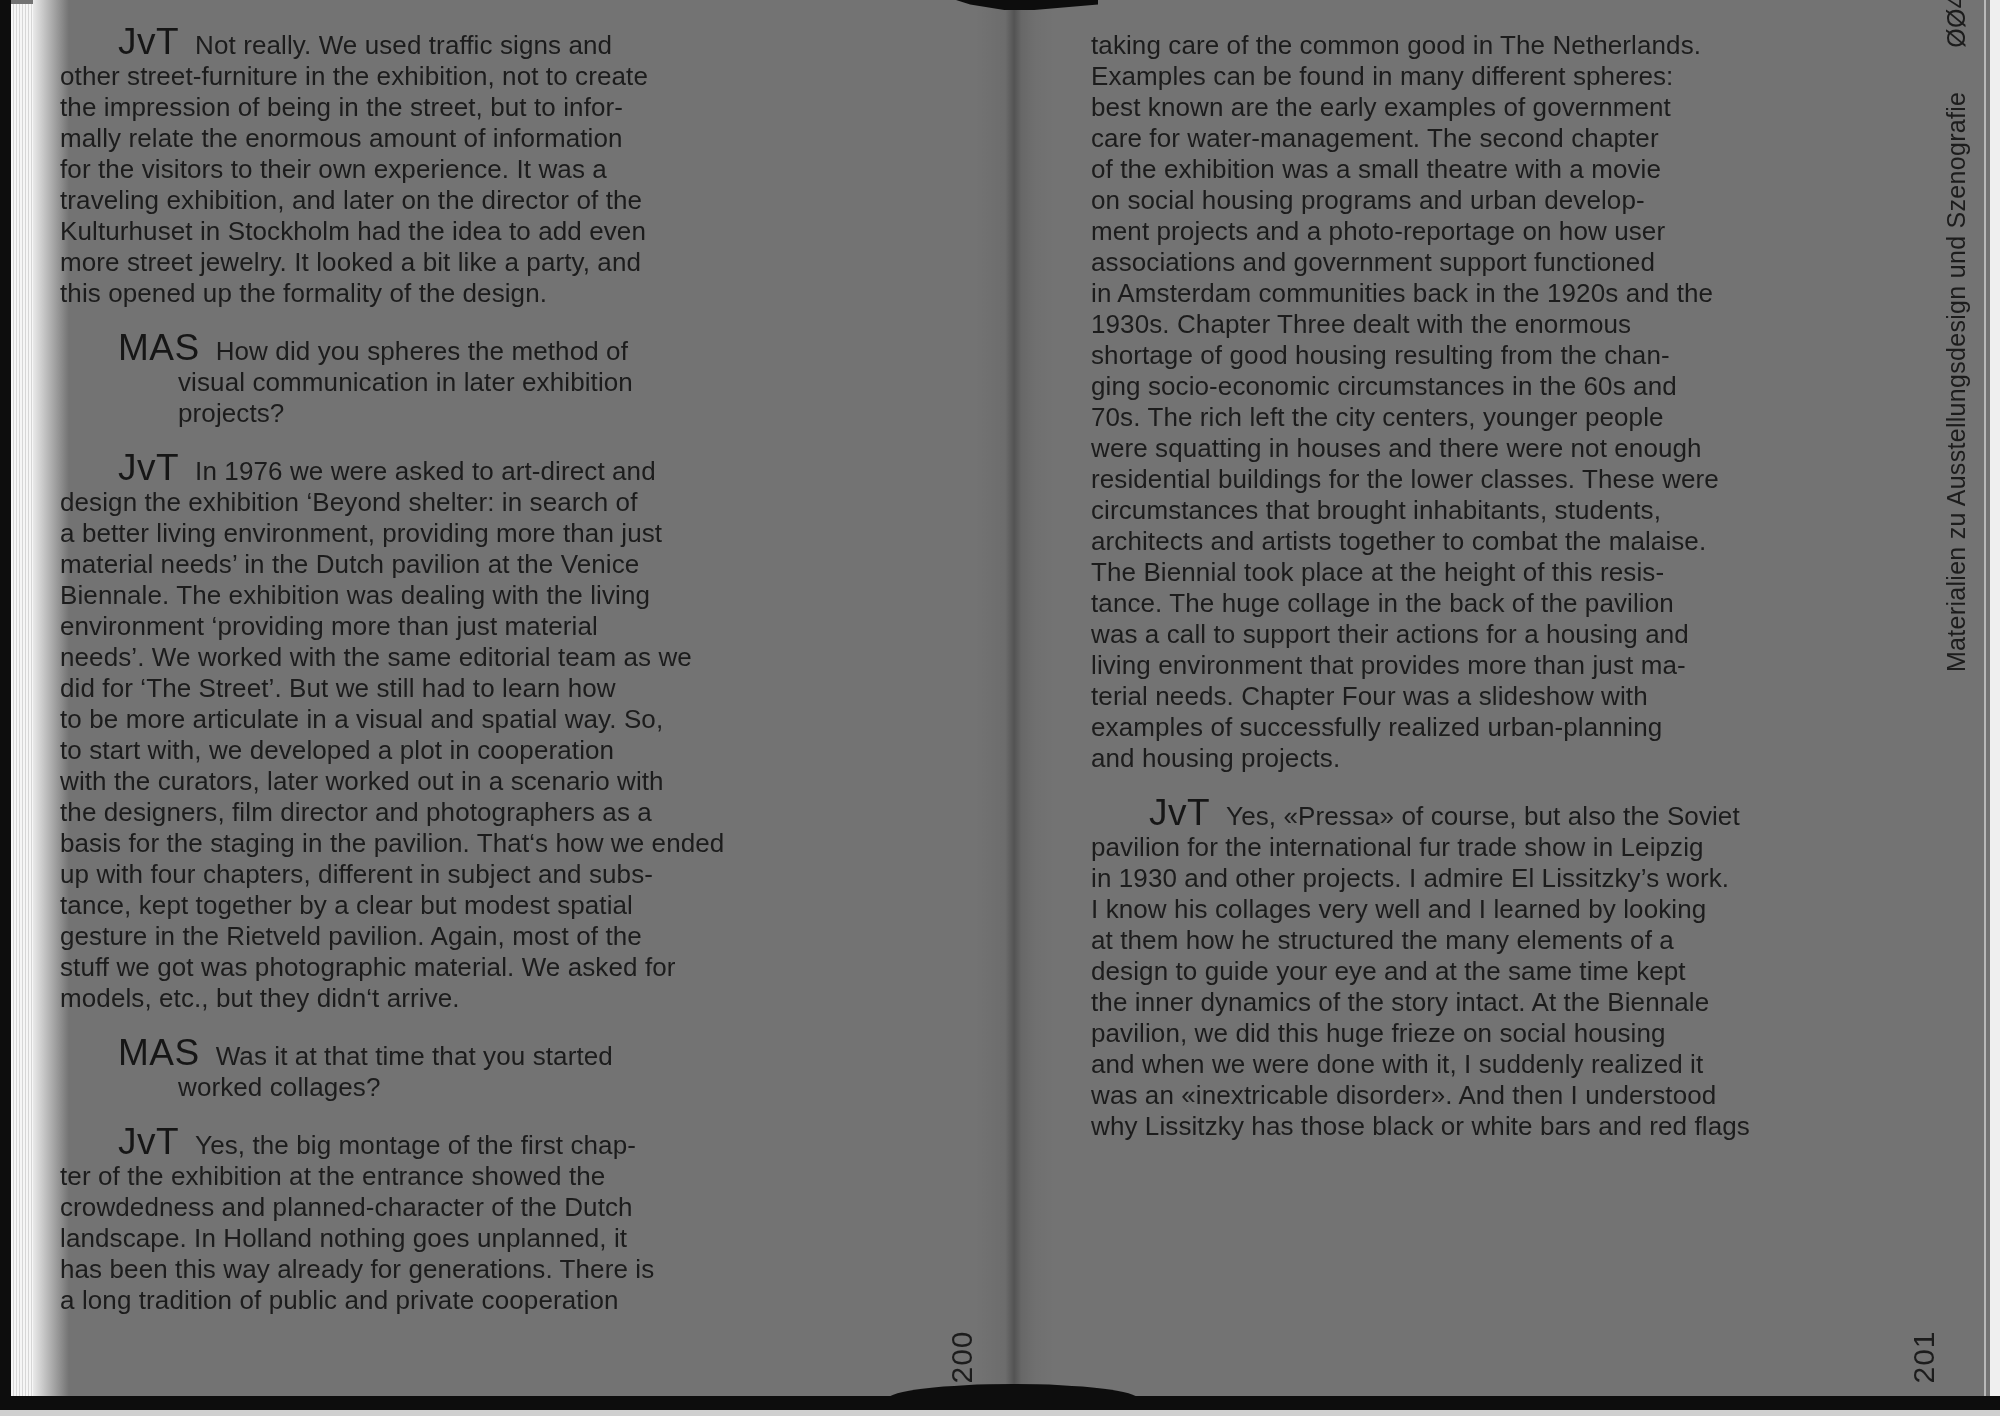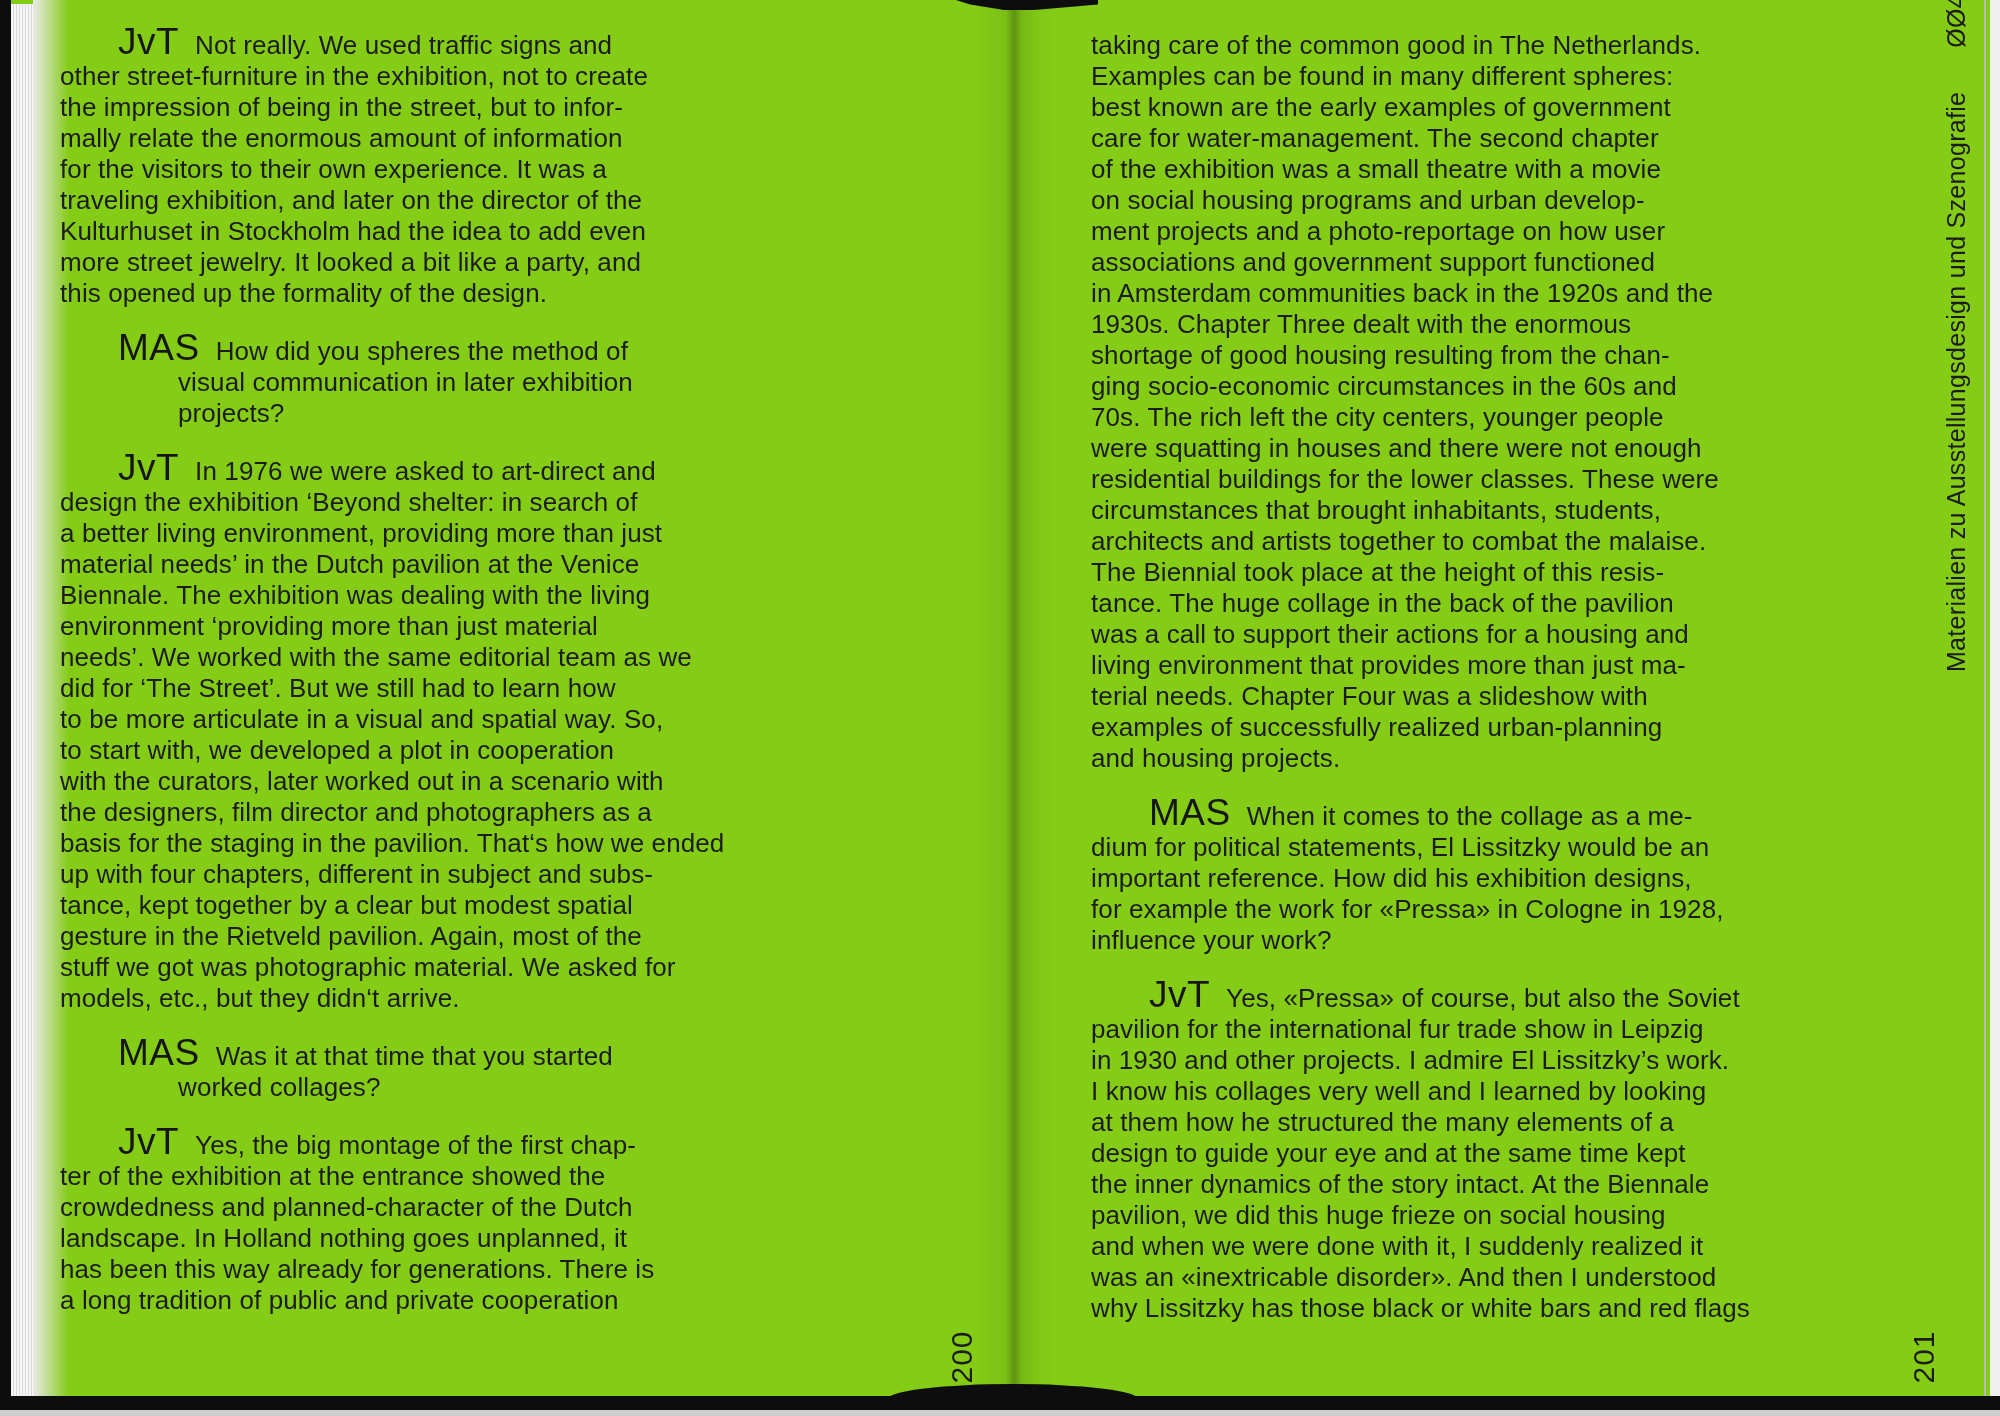--- a/index.html
+++ b/index.html
@@ -5,21 +5,21 @@
   html,body{margin:0;padding:0;}
   body{
     width:2000px;height:1416px;position:relative;overflow:hidden;
     background:#f2f2f2;
     font-family:"Liberation Sans", sans-serif;
     -webkit-font-smoothing:antialiased;
   }
   
   .spread{
     position:absolute;left:0;top:0;width:2000px;height:1412px;
-    background:#84cc16;
+    background:#737373;
   }
   .spine-strip{            
     position:absolute;left:0;top:0;width:11px;height:1412px;background:#0d0d0d;
   }
   .page-stack-left{        
     position:absolute;left:11px;top:4px;width:22px;height:1400px;
     background:repeating-linear-gradient(to right,#f6f6f6 0 2px,#d7d7d7 2px 3px);
   }
   .left-page-shade{
     position:absolute;left:33px;top:0;width:40px;height:1404px;
@@ -165,27 +165,20 @@
 architects and artists together to combat the malaise.
 The Biennial took place at the height of this resis-
 tance. The huge collage in the back of the pavilion
 was a call to support their actions for a housing and
 living environment that provides more than just ma-
 terial needs. Chapter Four was a slideshow with
 examples of successfully realized urban-planning
 and housing projects.</span>
     </p>
     <p class="para">
-      <span class="speaker">MAS</span><span class="ptext">When it comes to the collage as a me-
-dium for political statements, El Lissitzky would be an
-important reference. How did his exhibition designs,
-for example the work for «Pressa» in Cologne in 1928,
-influence your work?</span>
-    </p>
-    <p class="para">
       <span class="speaker">JvT</span><span class="ptext">Yes, «Pressa» of course, but also the Soviet
 pavilion for the international fur trade show in Leipzig
 in 1930 and other projects. I admire El Lissitzky’s work.
 I know his collages very well and I learned by looking
 at them how he structured the many elements of a
 design to guide your eye and at the same time kept
 the inner dynamics of the story intact. At the Biennale
 pavilion, we did this huge frieze on social housing
 and when we were done with it, I suddenly realized it
 was an «inextricable disorder». And then I understood

